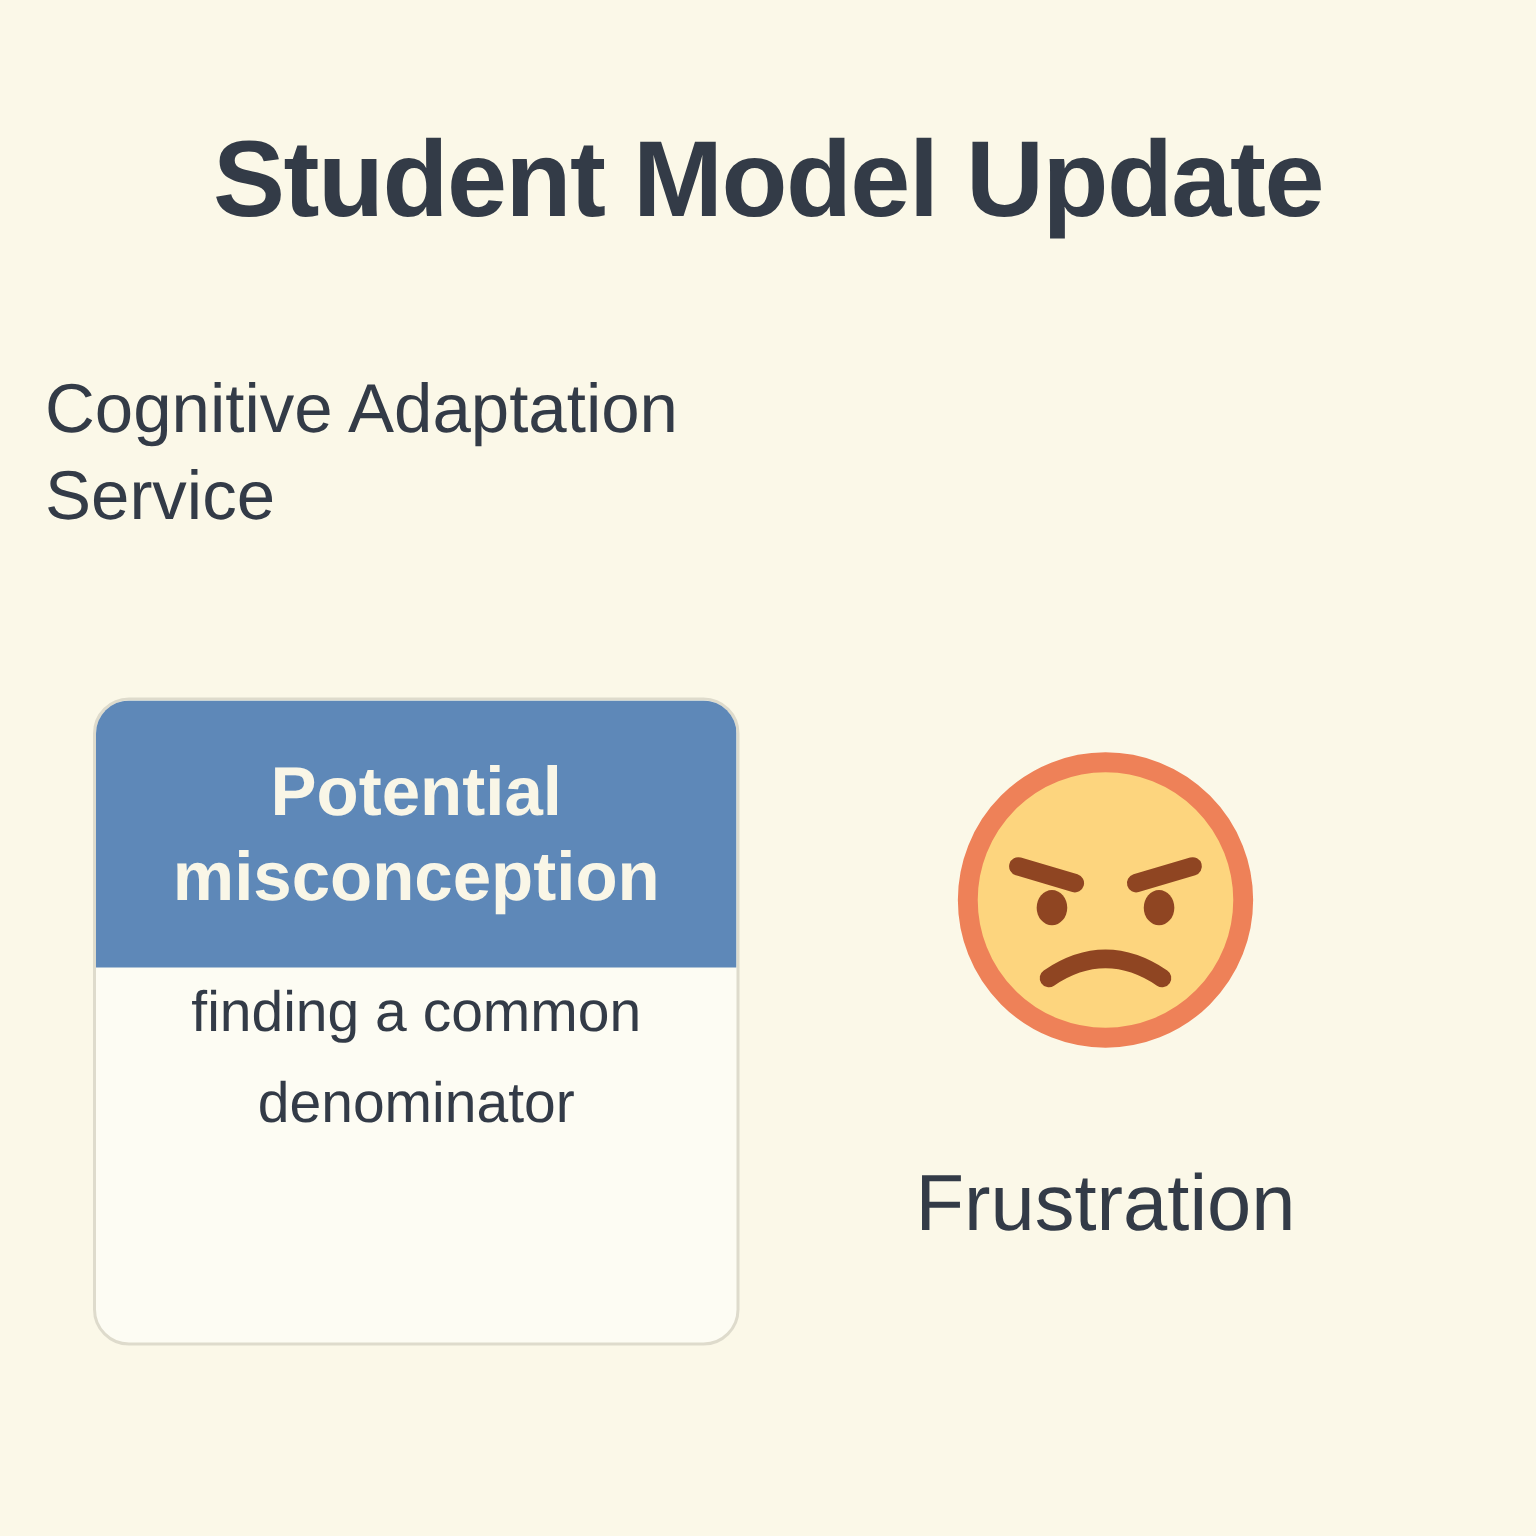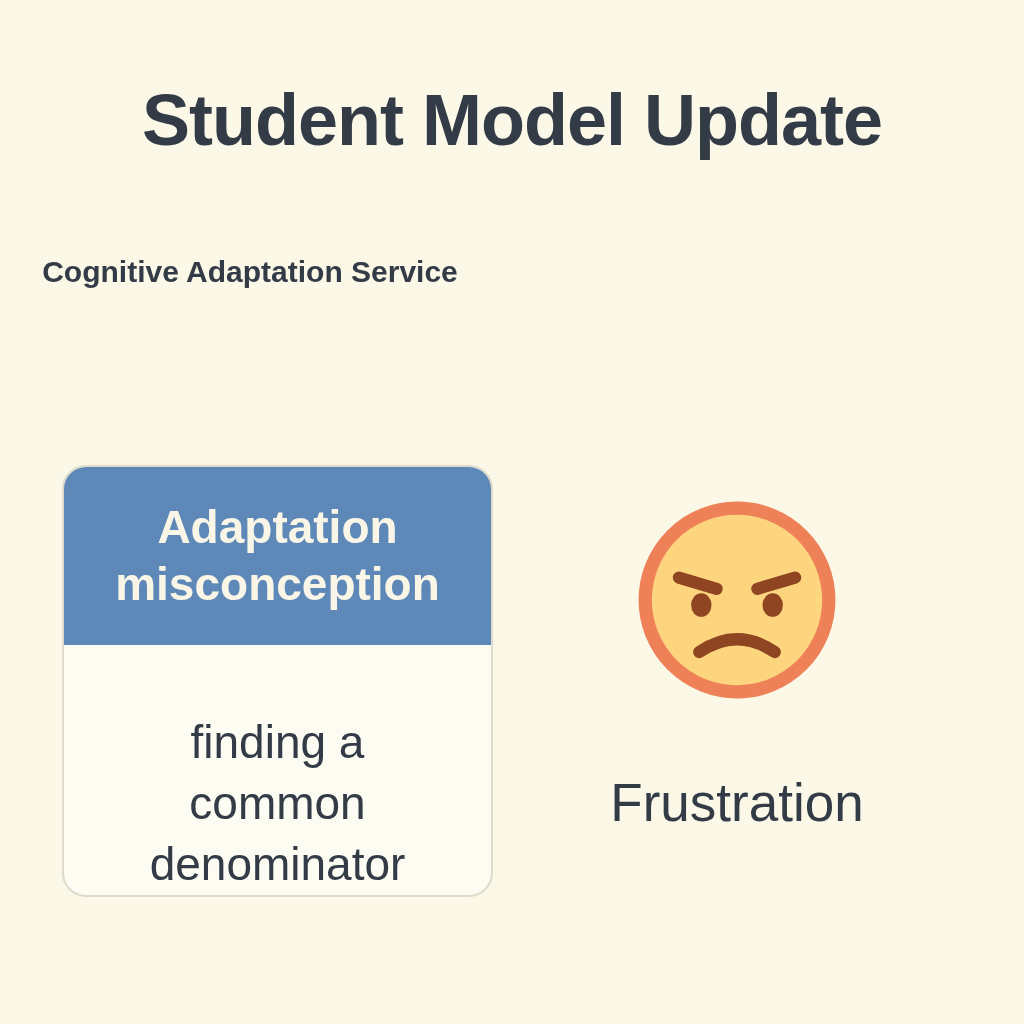--- a/index.html
+++ b/index.html
@@ -34,23 +34,22 @@
     width: 1024px;
     text-align: center;
     font-size: 72px;
     font-weight: 700;
     letter-spacing: -1px;
     line-height: 1.0;
   }
   .col-heading {
     position: absolute;
     top: 243px;
-    text-align: center;
-    font-size: 30px;
-    font-weight: 700;
+    font-size: 46px;
+    font-weight: 400;
     line-height: 58px;
   }
   .col-heading.left  { left: 30px;  width: 440px; }
   .col-heading.right { left: 535px; width: 404px; }
 
   .card {
     position: absolute;
     top: 465px;
     left: 62px;
     width: 431px;
@@ -72,24 +71,24 @@
     line-height: 57px;
     text-align: center;
     display: flex;
     align-items: center;
     justify-content: center;
   }
   .card-header .inner { width: 380px; }
   .card-body {
     flex: 1 1 auto;
     display: flex;
-    align-items: flex-end;
+    align-items: flex-start;
     justify-content: center;
     text-align: center;
-    font-size: 46px;
+    font-size: 38px;
     font-weight: 500;
     line-height: 61px;
   }
   .card-body .inner { width: 320px; }
 
   .emoji-wrap {
     position: absolute;
     top: 498px;
     left: 535px;
     width: 404px;
@@ -124,21 +123,21 @@
 
 <div class="canvas">
 
   <h1 class="page-title">Student Model Update</h1>
 
   <div class="col-heading left">Cognitive Adaptation Service</div>
 
 
   <div class="card">
     <div class="card-header">
-      <div class="inner">Adaptation misconception</div>
+      <div class="inner">Potential misconception</div>
     </div>
     <div class="card-body">
       <div class="inner">finding a common denominator</div>
     </div>
   </div>
 
   <div class="emoji-wrap">
     <svg width="204" height="204" viewBox="0 0 200 200" role="img" aria-label="frustrated face">
       <circle class="emoji-face-circle" cx="100" cy="100" r="90"></circle>
 

